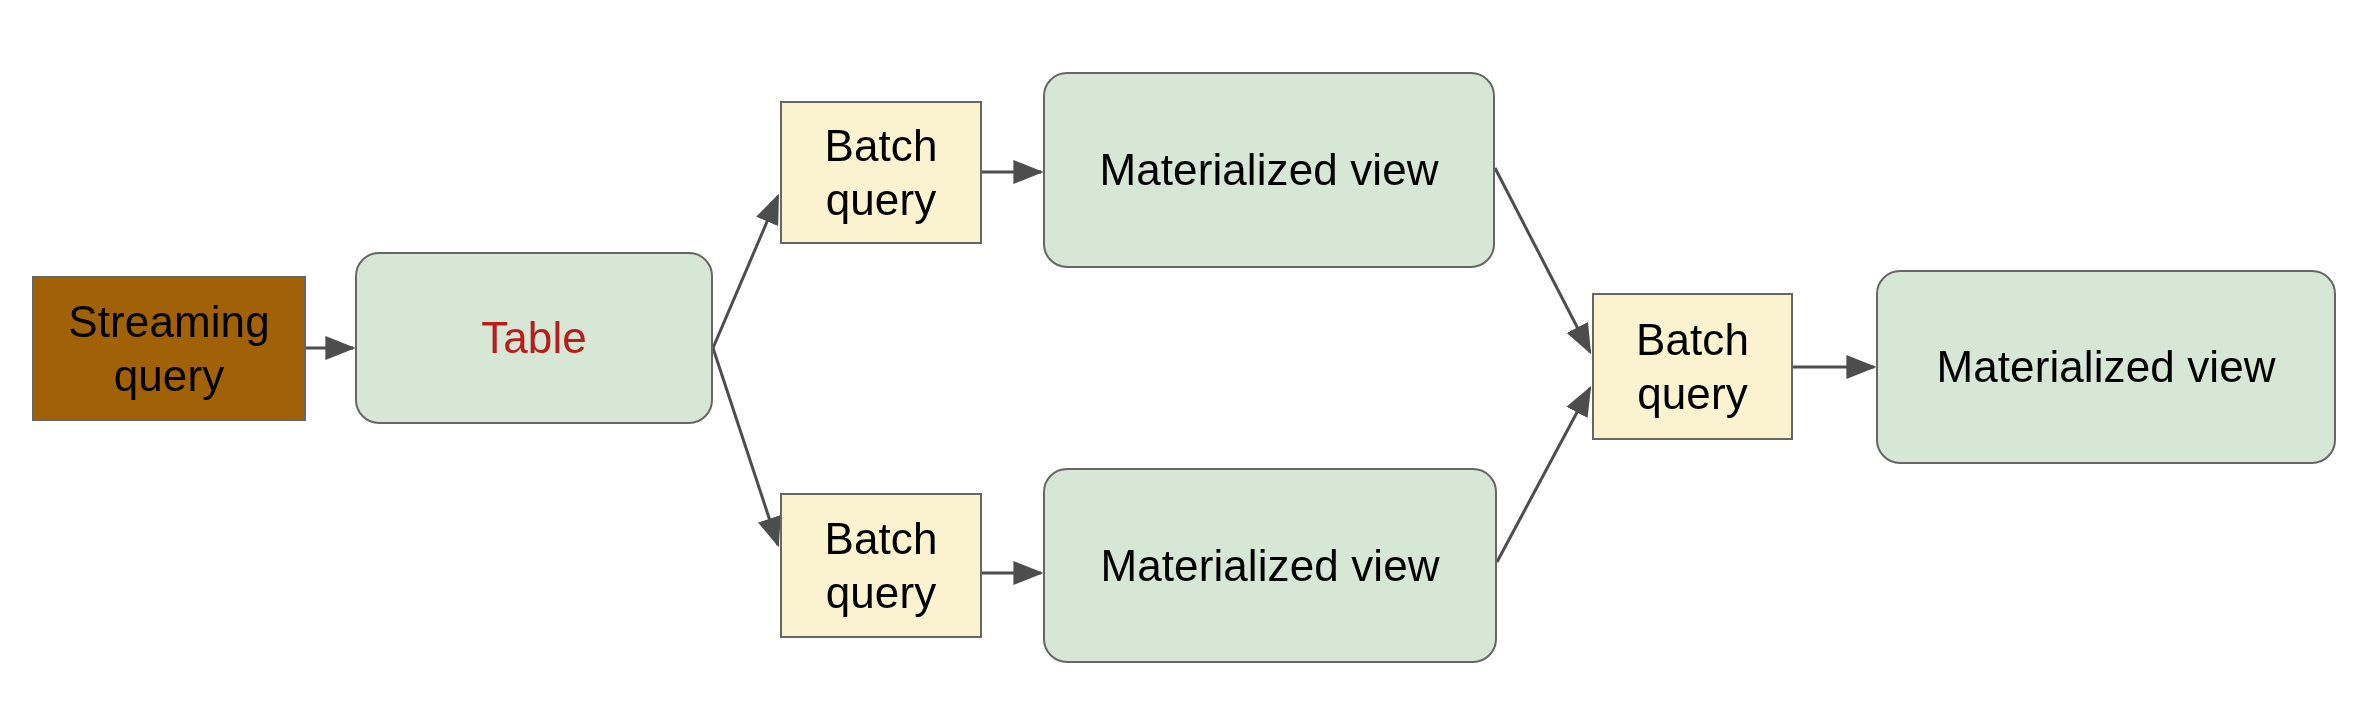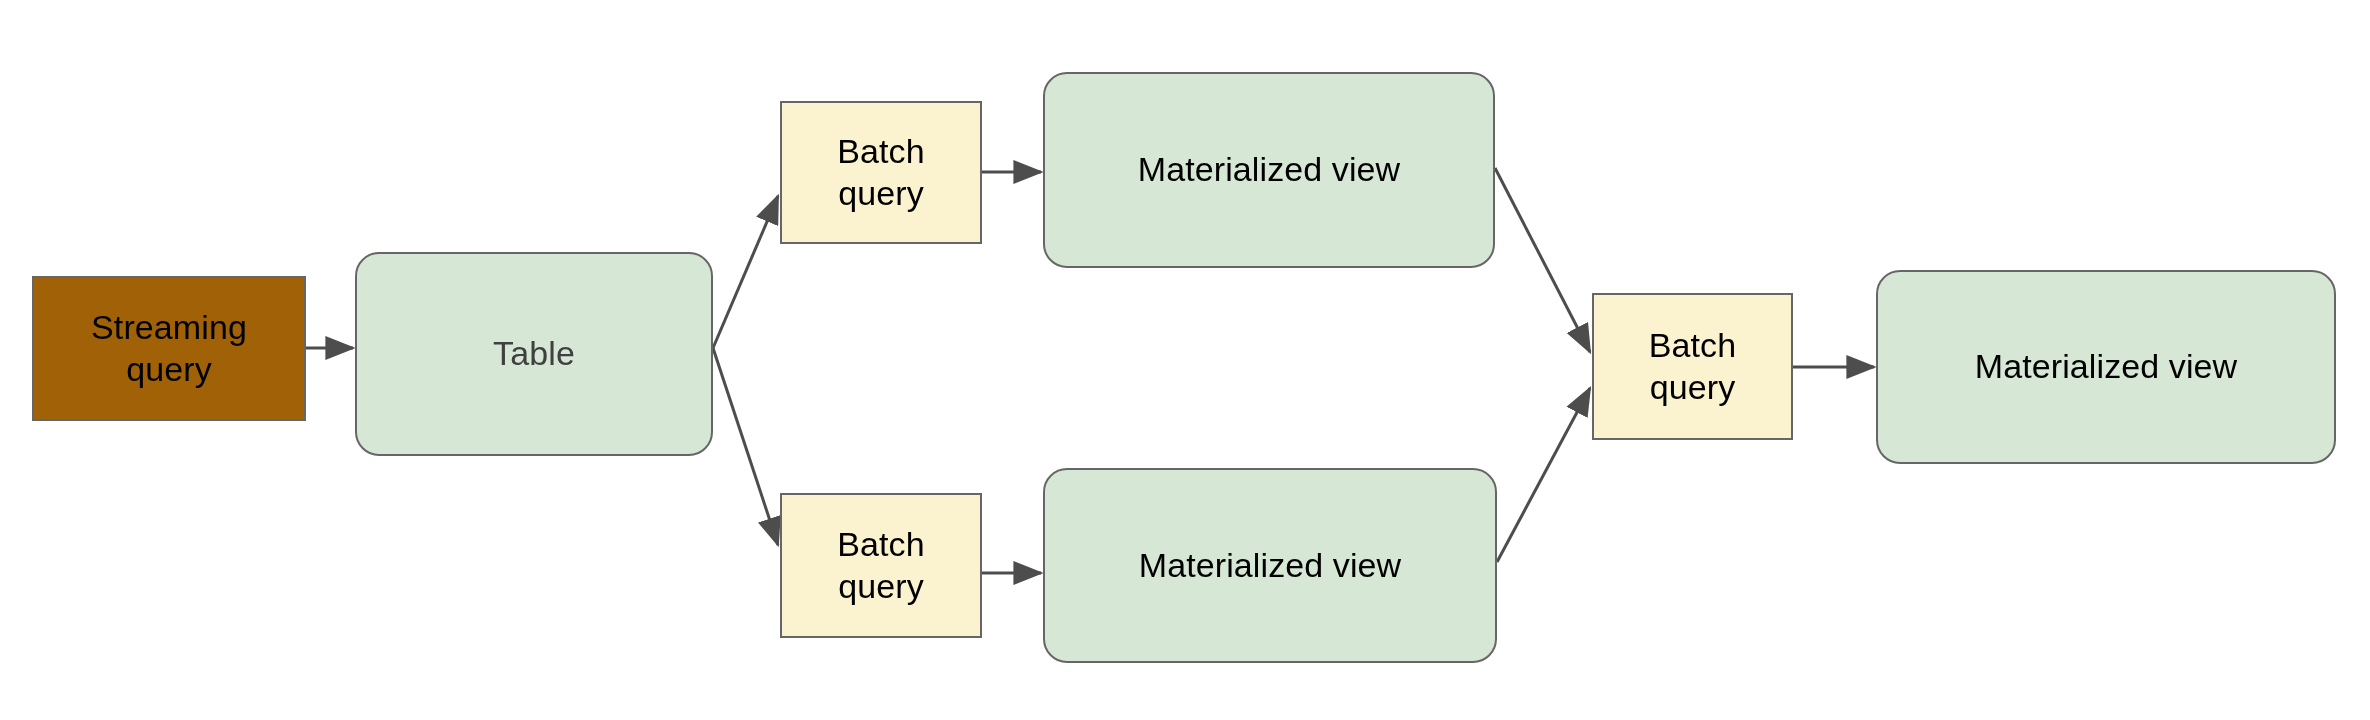--- a/index.html
+++ b/index.html
@@ -29,21 +29,21 @@
   }
   .node {
     position: absolute;
     box-sizing: border-box;
     display: flex;
     align-items: center;
     justify-content: center;
     text-align: center;
     color: #000000;
     border: 2px solid #666666;
-    font-size: 34px;
+    font-size: 44px;
     line-height: 1.22;
     letter-spacing: 0.1px;
   }
   .node-process {
     background: #fbf2d0;
     border-radius: 0;
   }
   .node-store {
     background: #d6e8d5;
     border-radius: 24px;
@@ -75,21 +75,21 @@
         <line x1="1497" y1="562" x2="1590" y2="388" stroke="#4d4d4d" stroke-width="3" stroke-linecap="butt" marker-end="url(#arrowhead)"></line>
         <line x1="1793" y1="367" x2="1874" y2="367" stroke="#4d4d4d" stroke-width="3" stroke-linecap="butt" marker-end="url(#arrowhead)"></line>
       </g>
   </svg>
 
   <div id="node-layer">
       <div class="node node-process" style="left: 32px; top: 276px; width: 274px; height: 145px; border-color: rgb(102, 102, 102); background: #a16207; color: rgb(0, 0, 0);">
         <span class="node-label">Streaming
 query</span>
       </div>
-      <div class="node node-store" style="left: 355px; top: 252px; width: 358px; height: 204px; border-color: rgb(102, 102, 102); background: rgb(214, 232, 213); color: #404040;">
+      <div class="node node-store" style="left: 355px; top: 252px; width: 358px; height: 172px; border-color: rgb(102, 102, 102); background: rgb(214, 232, 213); color: #b91c1c;">
         <span class="node-label">Table</span>
       </div>
       <div class="node node-process" style="left: 780px; top: 101px; width: 202px; height: 143px; border-color: rgb(102, 102, 102); background: rgb(251, 242, 208); color: rgb(0, 0, 0);">
         <span class="node-label">Batch
 query</span>
       </div>
       <div class="node node-store" style="left: 1043px; top: 72px; width: 452px; height: 196px; border-color: rgb(102, 102, 102); background: rgb(214, 232, 213); color: rgb(0, 0, 0);">
         <span class="node-label">Materialized view</span>
       </div>
       <div class="node node-process" style="left: 780px; top: 493px; width: 202px; height: 145px; border-color: rgb(102, 102, 102); background: rgb(251, 242, 208); color: rgb(0, 0, 0);">

